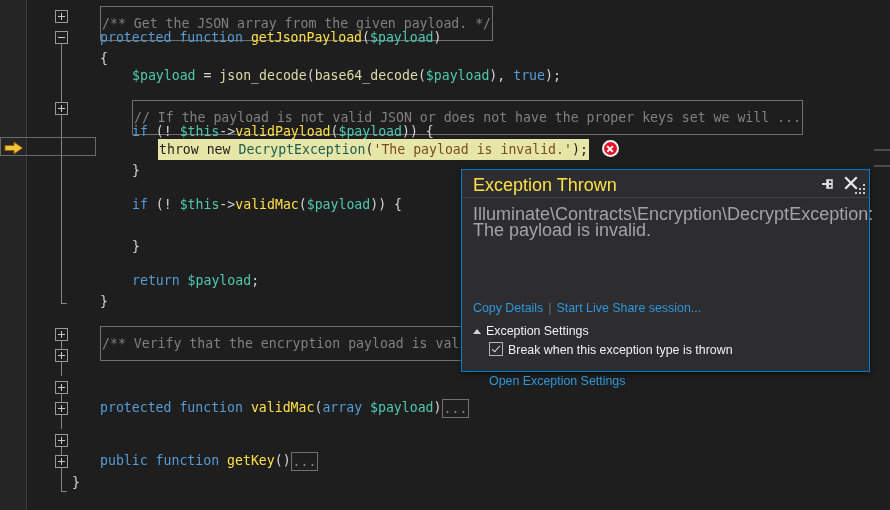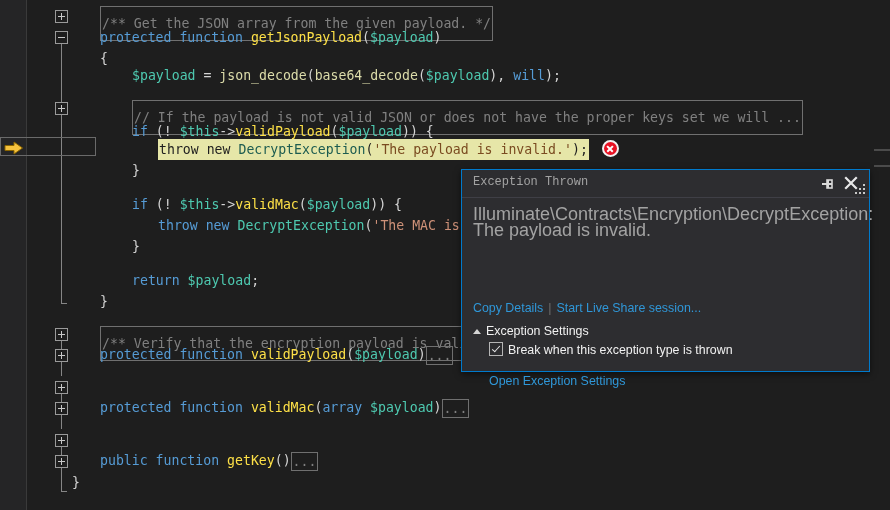--- a/index.html
+++ b/index.html
@@ -189,23 +189,22 @@
   }
   .dlg-title {
     position: relative;
     height: 27px;
     background: #2d2d30;
     border-bottom: 1px solid #3f3f46;
   }
   .dlg-title-text {
     position: absolute;
     left: 11px; top: 5px;
-    font-size: 12px;
-    color: #a3a3a3;
-    font-family: Liberation Mono, monospace;
+    font-size: 18px;
+    color: #fde047;
   }
   .dlg-pin {
     position: absolute;
     right: 33px; top: 7px;
     width: 15px; height: 14px;
     cursor: pointer;
   }
   .dlg-close {
     position: absolute;
     right: 10px; top: 5px;
@@ -337,43 +336,41 @@
   <div class="stmt-frame"></div>
 
   <div id="code">
 
     <div class="ln" style="top:6px; left:26px;"><span class="cmt collapsed">/** Get the JSON array from the given payload. */</span></div>
 
     <div class="ln" style="top:27px; left:26px;"><span class="kw">protected</span> <span class="kw">function</span> <span class="fn">getJsonPayload</span><span class="pun">(</span><span class="var">$payload</span><span class="pun">)</span></div>
 
     <div class="ln" style="top:48px; left:26px;"><span class="pun">{</span></div>
 
-    <div class="ln" style="top:65px; left:58px;"><span class="var">$payload</span><span class="pun"> = </span><span class="call">json_decode</span><span class="pun">(</span><span class="call">base64_decode</span><span class="pun">(</span><span class="var">$payload</span><span class="pun">), </span><span class="kw">will</span><span class="pun">);</span></div>
+    <div class="ln" style="top:65px; left:58px;"><span class="var">$payload</span><span class="pun"> = </span><span class="call">json_decode</span><span class="pun">(</span><span class="call">base64_decode</span><span class="pun">(</span><span class="var">$payload</span><span class="pun">), </span><span class="kw">true</span><span class="pun">);</span></div>
 
     <div class="ln" style="top:100px; left:58px;"><span class="cmt collapsed">// If the payload is not valid JSON or does not have the proper keys set we will ...</span></div>
 
     <div class="ln" style="top:121px; left:58px;"><span class="kw">if</span><span class="pun"> (! </span><span class="var">$this</span><span class="pun">-&gt;</span><span class="fn">validPayload</span><span class="pun">(</span><span class="var">$payload</span><span class="pun">)) {</span></div>
 
     <div class="ln" style="top:139px; left:84px;"><span class="current-line"><span class="kw">throw</span> <span class="kw">new</span> <span class="type">DecryptException</span><span class="pun">(</span><span class="str">'The payload is invalid.'</span><span class="pun">);</span></span></div>
 
     <div class="ln" style="top:160px; left:58px;"><span class="pun">}</span></div>
 
     <div class="ln" style="top:194px; left:58px;"><span class="kw">if</span><span class="pun"> (! </span><span class="var">$this</span><span class="pun">-&gt;</span><span class="fn">validMac</span><span class="pun">(</span><span class="var">$payload</span><span class="pun">)) {</span></div>
 
-    <div class="ln" style="top:215px; left:84px;"><span class="kw">throw</span> <span class="kw">new</span> <span class="type">DecryptException</span><span class="pun">(</span><span class="str">'The MAC is</span></div>
 
     <div class="ln" style="top:236px; left:58px;"><span class="pun">}</span></div>
 
     <div class="ln" style="top:270px; left:58px;"><span class="kw">return</span> <span class="var">$payload</span><span class="pun">;</span></div>
 
     <div class="ln" style="top:291px; left:26px;"><span class="pun">}</span></div>
 
     <div class="ln" style="top:326px; left:26px;"><span class="cmt collapsed">/** Verify that the encryption payload is vali</span></div>
 
-    <div class="ln" style="top:344px; left:26px;"><span class="kw">protected</span> <span class="kw">function</span> <span class="fn">validPayload</span><span class="pun">(</span><span class="var">$payload</span><span class="pun">)</span><span class="ellipsis">...</span></div>
 
 
     <div class="ln" style="top:397px; left:26px;"><span class="kw">protected</span> <span class="kw">function</span> <span class="fn">validMac</span><span class="pun">(</span><span class="kw">array</span> <span class="var">$payload</span><span class="pun">)</span><span class="ellipsis">...</span></div>
 
 
     <div class="ln" style="top:450px; left:26px;"><span class="kw">public</span> <span class="kw">function</span> <span class="fn">getKey</span><span class="pun">()</span><span class="ellipsis">...</span></div>
 
     <div class="ln" style="top:472px; left:-2px;"><span class="pun">}</span></div>
 
   </div>

